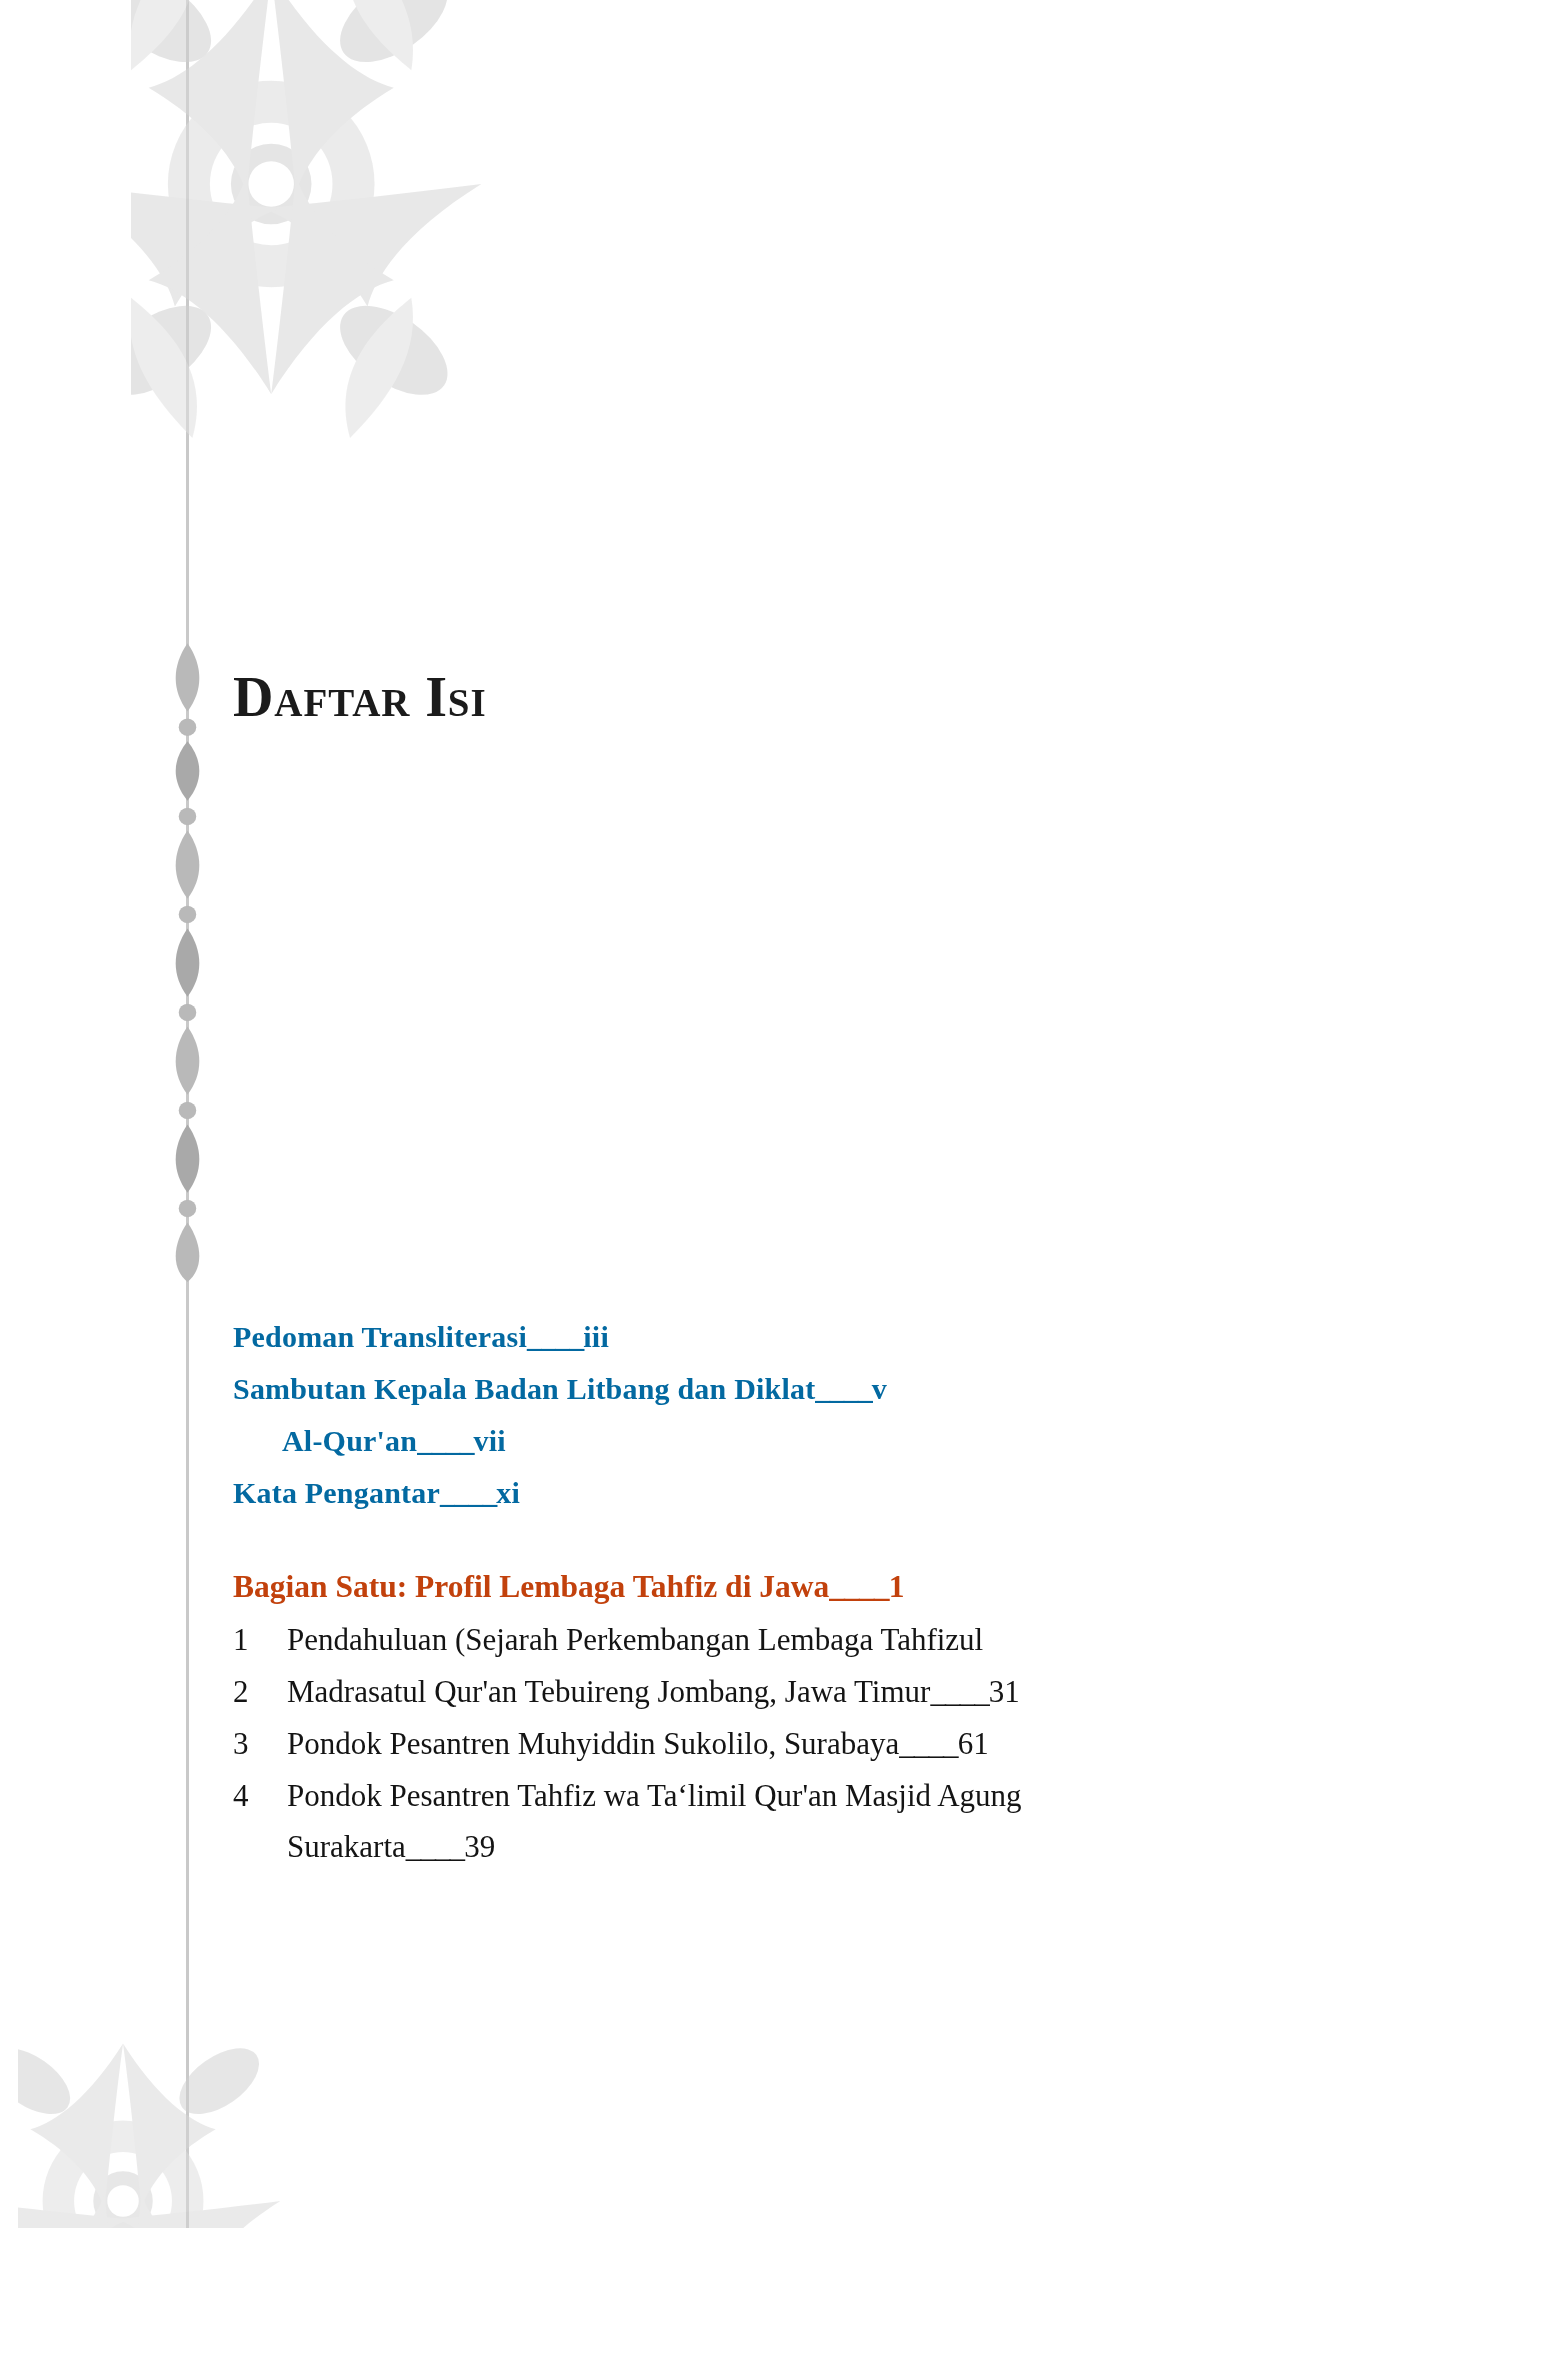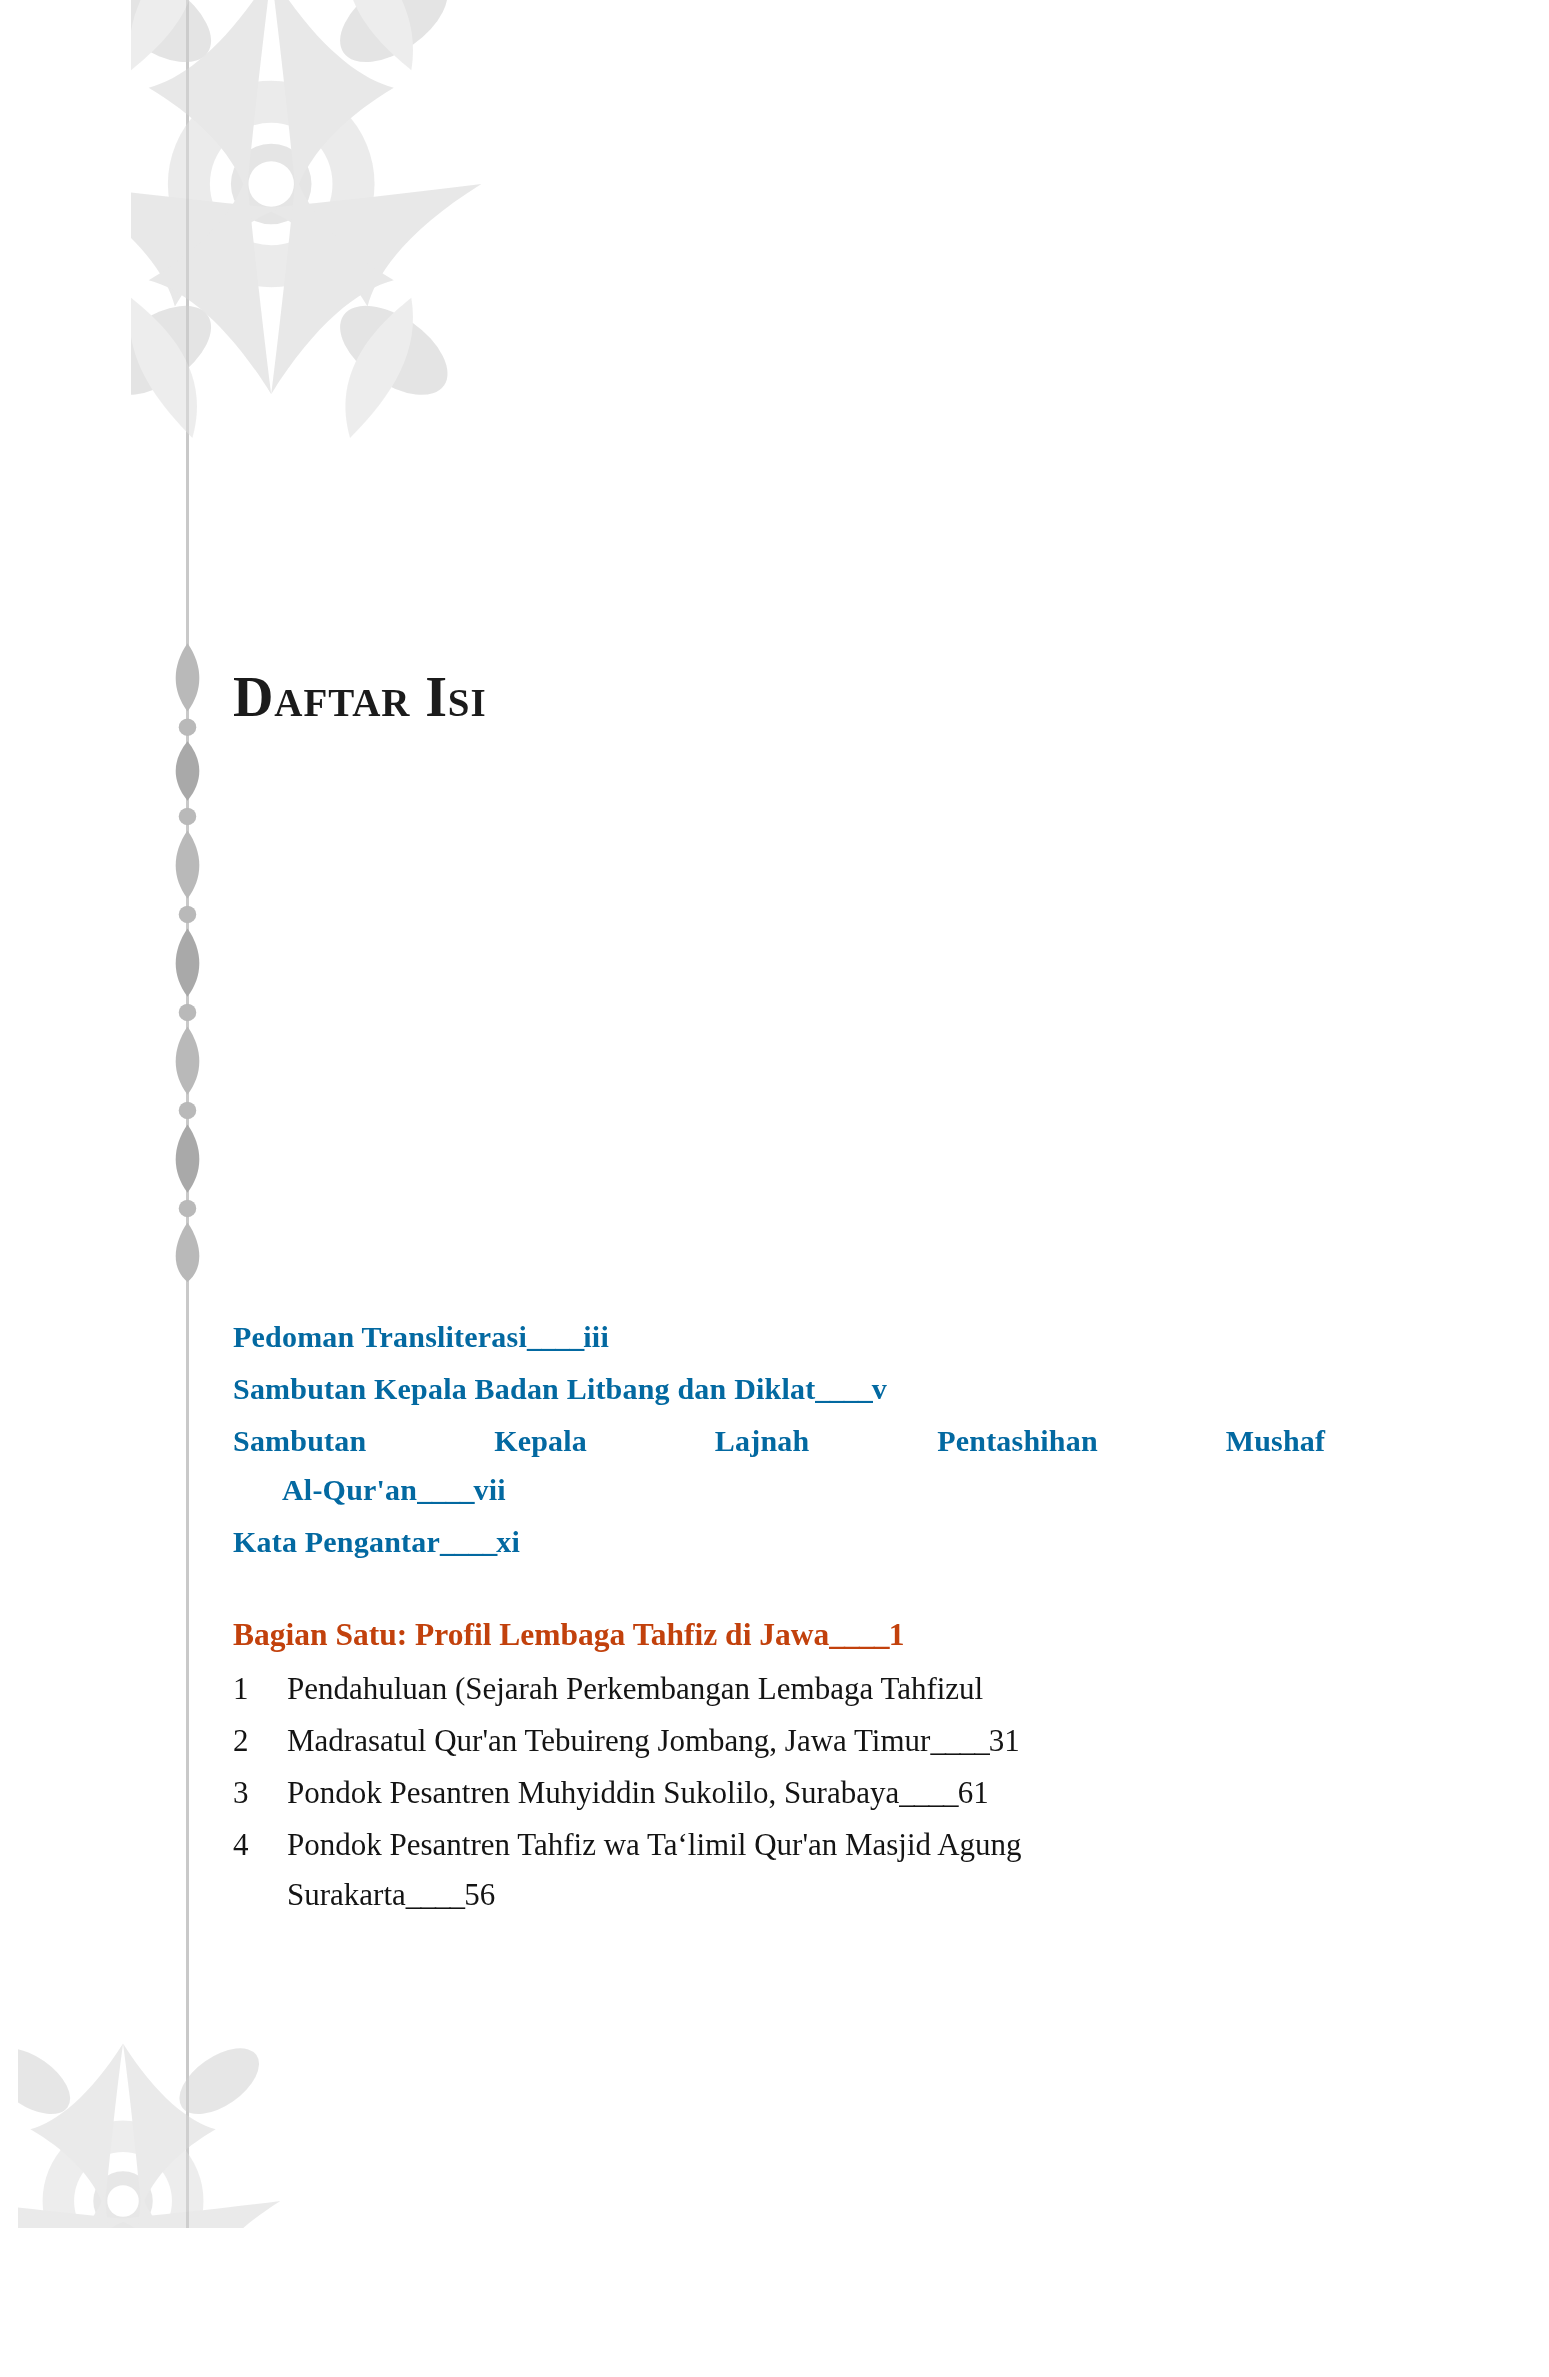--- a/index.html
+++ b/index.html
@@ -219,21 +219,20 @@
 
       <div class="front-item">
         <span>Pedoman Transliterasi</span><span class="dots">____</span><span>iii</span>
       </div>
 
       <div class="front-item">
         <span>Sambutan Kepala Badan Litbang dan Diklat</span><span class="dots">____</span><span>v</span>
       </div>
 
       <div class="front-item justified">
-        <span>Sambutan Kepala Lajnah Pentashihan Mushaf</span>
         <span class="cont"><span>Al-Qur'an</span><span class="dots">____</span><span>vii</span></span>
       </div>
 
       <div class="front-item">
         <span>Kata Pengantar</span><span class="dots">____</span><span>xi</span>
       </div>
 
     </div>
 
     <div class="section-head">
@@ -252,19 +251,19 @@
         <span class="txt"><span>Madrasatul Qur'an Tebuireng Jombang, Jawa Timur</span><span class="dots">____</span><span>31</span></span>
       </div>
 
       <div class="entry">
         <span class="num">3</span>
         <span class="txt"><span>Pondok Pesantren Muhyiddin Sukolilo, Surabaya</span><span class="dots">____</span><span>61</span></span>
       </div>
 
       <div class="entry">
         <span class="num">4</span>
-        <span class="txt"><span>Pondok Pesantren Tahfiz wa Ta‘limil Qur'an Masjid Agung</span><span class="line2"><span>Surakarta</span><span class="dots">____</span><span>56</span></span></span>
+        <span class="txt"><span>Pondok Pesantren Tahfiz wa Ta‘limil Qur'an Masjid Agung</span><span class="line2"><span>Surakarta</span><span class="dots">____</span><span>39</span></span></span>
       </div>
 
     </div>
   </div>
 </div>
 
 
 </body></html>

